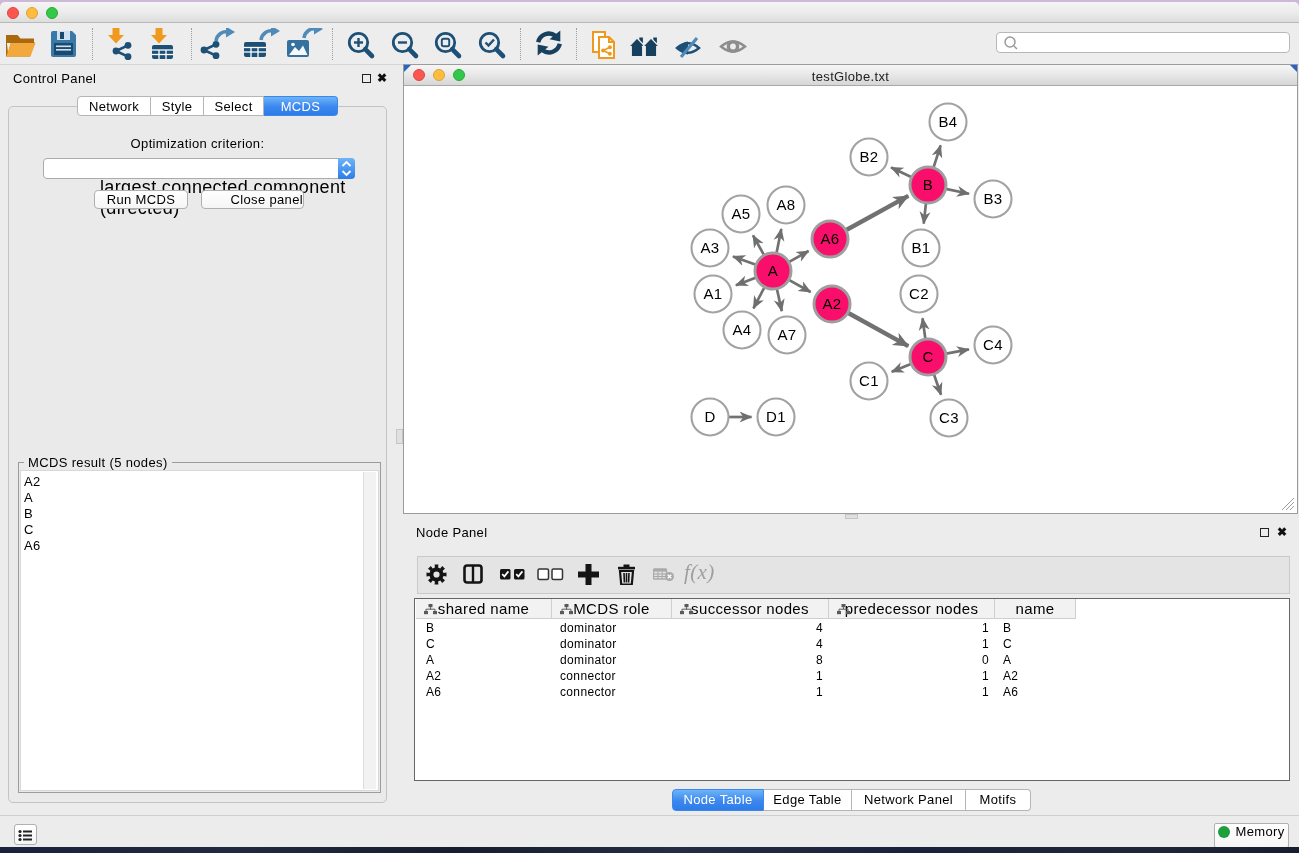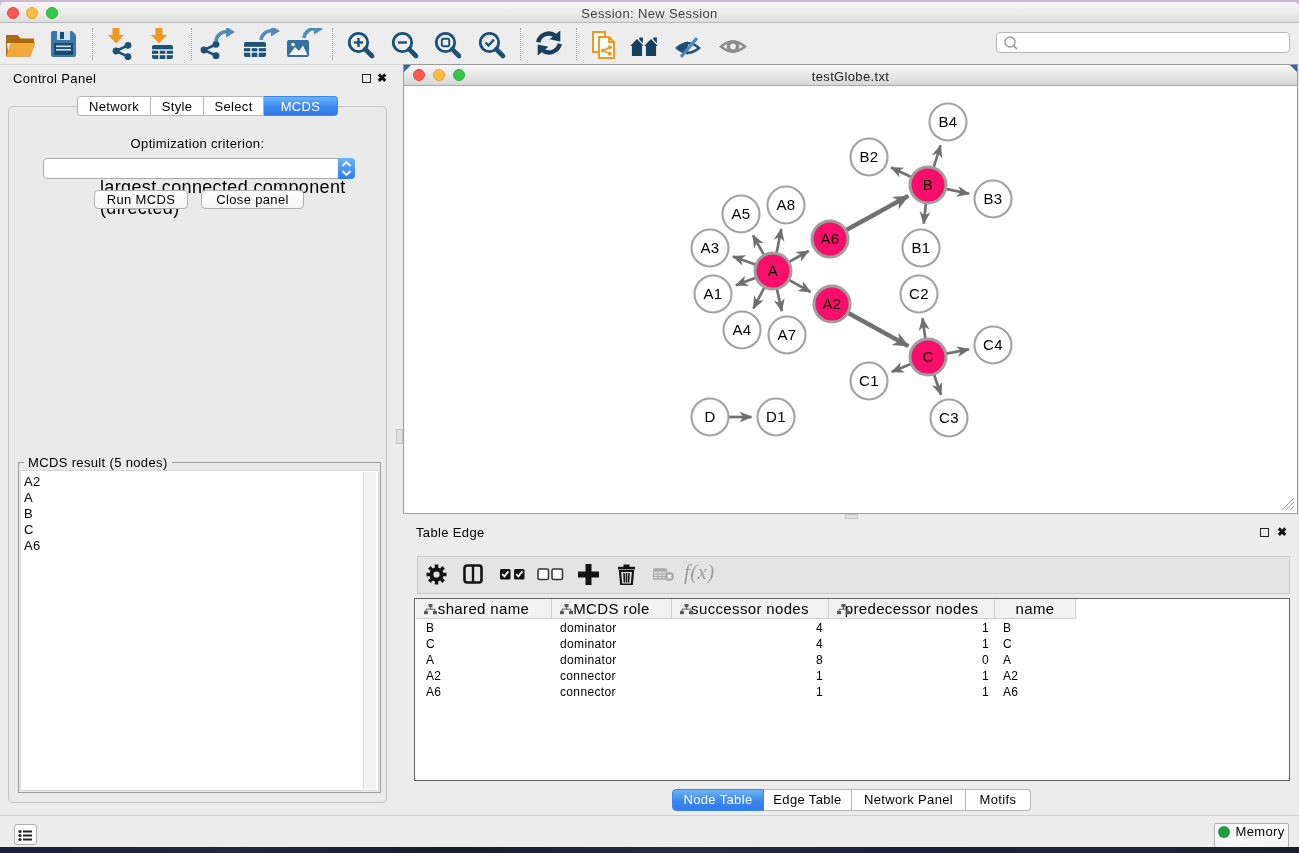--- a/index.html
+++ b/index.html
@@ -44,21 +44,20 @@
 #statusbar { left:0; top:815px; width:1299px; height:32px; background:#ececec; border-top:1px solid #cfcfcf; }
 #deskstrip { left:0; top:847px; width:1299px; height:6px; background:linear-gradient(90deg,#19223a 0%,#202a40 18%,#161d2e 35%,#232e44 52%,#19223a 70%,#1e2739 88%,#161d2e 100%); }
 </style>
 </head>
 <body>
 <div id="topstrip" class="abs"></div>
 <div id="titlebar" class="abs">
   <div class="tl" style="left:7px;background:#fc5650;border:0.5px solid #dd4643;"></div>
   <div class="tl" style="left:26px;background:#fdbe40;border:0.5px solid #dfa034;"></div>
   <div class="tl" style="left:46px;background:#34c84a;border:0.5px solid #27aa35;"></div>
-  <div class="ttl">Session: New Session</div>
 </div>
 <div id="toolbar" class="abs">
   <div class="sep" style="left:92px;"></div>
   <div class="sep" style="left:191px;"></div>
   <div class="sep" style="left:332px;"></div>
   <div class="sep" style="left:520px;"></div>
   <div class="sep" style="left:576px;"></div>
   <svg class="ticon" style="left:4px;top:7px;" width="34" height="34" viewBox="0 0 34 34">
       <path d="M2,5 L13.5,5 L16.5,8.5 L30,8.5 L30,13 L2,13 z" fill="#ab690d"></path>
       <path d="M2,5 L2,26.5 L26,26.5 L31,12.5 L7,12.5 L4,23 z" fill="#ab690d"></path>
@@ -194,21 +193,21 @@
 <div class="abs" style="left:43px;top:158px;width:312px;height:21px;background:#fff;border:1px solid #ababab;border-radius:4px;">
   <div style="position:absolute;left:11px;top:18px;font-size:18px;padding-left:45px;">largest connected component (directed)</div>
   <div style="position:absolute;right:-1px;top:-1px;width:17px;height:21px;background:linear-gradient(180deg,#6db4f8,#2e7ce9);border-radius:0 4px 4px 0;">
     <svg width="17" height="21">
         <path d="M4.5,8 L8.5,4 L12.5,8" fill="none" stroke="#fff" stroke-width="1.8"></path>
         <path d="M4.5,13 L8.5,17 L12.5,13" fill="none" stroke="#fff" stroke-width="1.8"></path>
       </svg>
   </div>
 </div>
 <div class="btn" style="left:94px;top:190px;width:94px;height:19px;line-height:18px;">Run MCDS</div>
-<div class="btn" style="left:201px;top:190px;width:103px;height:19px;line-height:18px;">Close panel</div>
+<div class="btn" style="left:201px;top:190px;width:103px;height:19px;line-height:18px;text-align:right;">Close panel</div>
 <div id="grp" class="abs"></div>
 <div id="grplbl" class="abs">MCDS result (5 nodes)</div>
 <div id="grplist" class="abs">A2<br>A<br>B<br>C<br>A6</div>
 <div id="grpsb" class="abs"></div>
 
 <div id="gwin" class="abs">
   <div id="gtitle" class="abs">
     <div class="tl" style="left:9px;top:4px;background:#fc5650;border:0.5px solid #dd4643;"></div>
     <div class="tl" style="left:29px;top:4px;background:#fdbe40;border:0.5px solid #dfa034;"></div>
     <div class="tl" style="left:49px;top:4px;background:#34c84a;border:0.5px solid #27aa35;"></div>
@@ -289,21 +288,21 @@
       <g stroke="#9c9c9c" stroke-width="1">
         <line x1="14" y1="2" x2="2" y2="14"></line>
         <line x1="14" y1="6" x2="6" y2="14"></line>
         <line x1="14" y1="10" x2="10" y2="14"></line>
       </g>
     </svg>
   <div style="position:absolute;left:0;top:0;width:0;height:0;border-top:7px solid #2863c6;border-right:7px solid transparent;"></div>
   <div style="position:absolute;right:0;top:0;width:0;height:0;border-top:7px solid #2863c6;border-left:7px solid transparent;"></div>
 </div>
 
-<div class="abs phead" style="left:416px;top:525px;">Table Edge</div>
+<div class="abs phead" style="left:416px;top:525px;">Node Panel</div>
 <div class="fbtn" style="left:1260px;top:528px;"></div>
 <div class="xbtn" style="left:1277px;top:525px;">✖</div>
 <div id="tpanel-toolbar" class="abs">
   <svg style="position:absolute;left:8px;top:7px;" width="21" height="21" viewBox="0 0 21 21">
       <path d="M20.5,8.6 L20.5,12.4 L17.5,12.1 L16.6,14.3 L19.0,16.2 L16.2,19.0 L14.3,16.6 L12.1,17.5 L12.4,20.5 L8.6,20.5 L8.9,17.5 L6.7,16.6 L4.8,19.0 L2.0,16.2 L4.4,14.3 L3.5,12.1 L0.5,12.4 L0.5,8.6 L3.5,8.9 L4.4,6.7 L2.0,4.8 L4.8,2.0 L6.7,4.4 L8.9,3.5 L8.6,0.5 L12.4,0.5 L12.1,3.5 L14.3,4.4 L16.2,2.0 L19.0,4.8 L16.6,6.7 L17.5,8.9 z M13.6,10.5 A3.1,3.1 0 1 0 7.4,10.5 A3.1,3.1 0 1 0 13.6,10.5 z" fill="#141414" fill-rule="evenodd"></path>
     </svg>
   <svg style="position:absolute;left:45px;top:7px;" width="20" height="20" viewBox="0 0 20 20">
       <rect x="1.5" y="1.5" width="17" height="17" rx="2.5" fill="none" stroke="#141414" stroke-width="2.6"></rect>
       <line x1="10" y1="2" x2="10" y2="18" stroke="#141414" stroke-width="2.4"></line>
     </svg>

